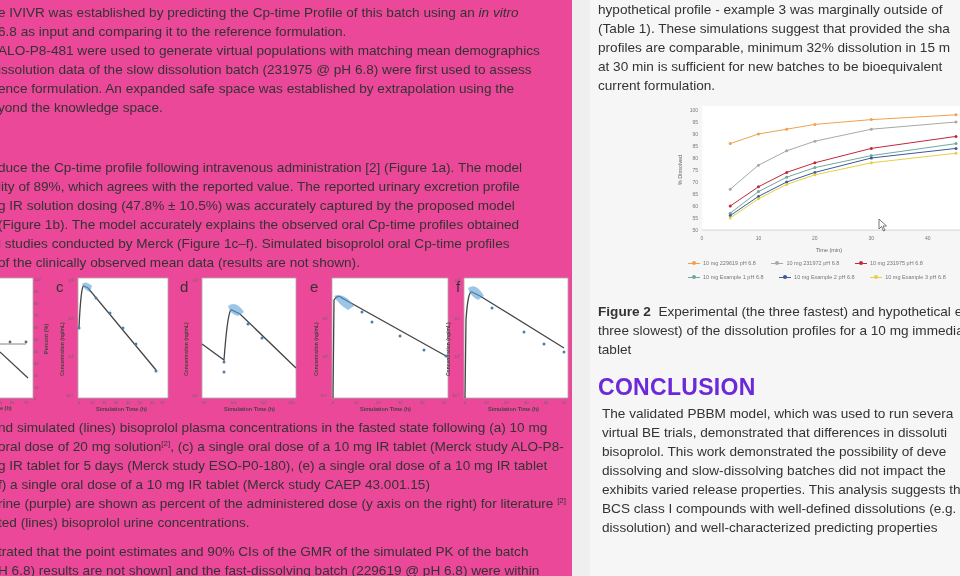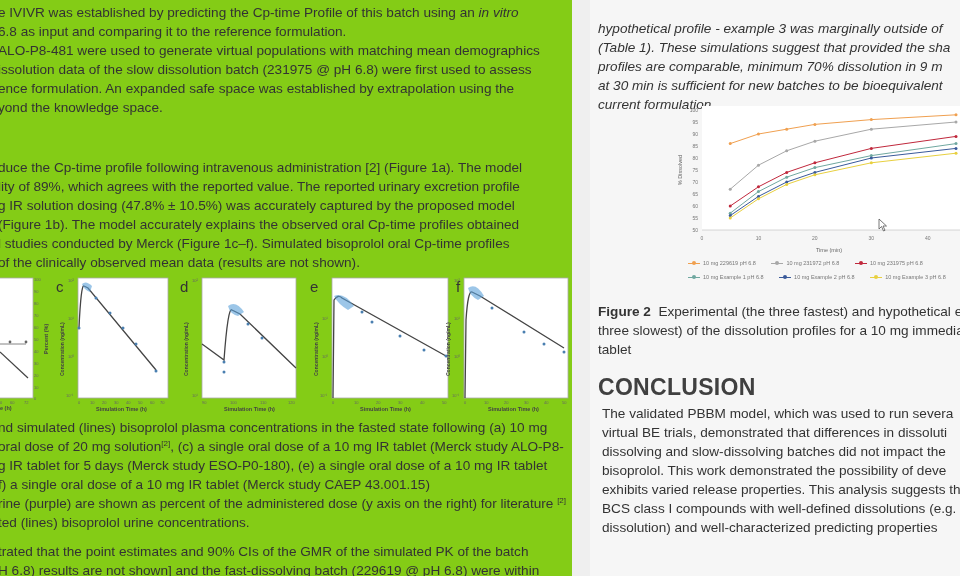--- a/index.html
+++ b/index.html
@@ -4,21 +4,21 @@
 <style>
   html, body { margin: 0; padding: 0; }
   body {
     width: 960px; height: 576px; overflow: hidden; position: relative;
     background: #f4f4f4;
     font-family: "Liberation Sans", sans-serif;
     color: #2a2a2a;
   }
   .col-left {
     position: absolute; left: 0; top: 0; width: 572px; height: 576px;
-    background: #84cc16; overflow: hidden;
+    background: #ec4899; overflow: hidden;
   }
   .col-right {
     position: absolute; left: 590px; top: 0; width: 380px; height: 576px;
     background: #f6f6f6; overflow: hidden;
   }
   .gutter {
     position: absolute; left: 572px; top: 0; width: 18px; height: 576px;
     background: #efefef;
   }
   .para {
@@ -49,21 +49,21 @@
   .legend-swatch { display: inline-block; width: 12px; height: 1px; vertical-align: middle; margin-right: 3px; position: relative; }
   .legend-swatch::after { content: ""; position: absolute; left: 4px; top: -2px; width: 4px; height: 4px; border-radius: 50%; background: inherit; }
 
   .caption {
     position: absolute; left: 8px; top: 302px; margin: 0;
     font-size: 13.6px; line-height: 19px; white-space: nowrap; color: #333;
   }
   .caption b { font-weight: bold; }
   .section-title {
     position: absolute; left: 8px; top: 374px; margin: 0;
-    font-size: 23px; font-weight: bold; color: #404040; letter-spacing: 0.3px;
+    font-size: 23px; font-weight: bold; color: #6d28d9; letter-spacing: 0.3px;
   }
   .cursor-icon { position: absolute; }
 </style>
 </head>
 <body>
 
 <div class="col-left">
 
   <p class="para" style="left:-2px; top:3px;">
     <span class="line"><span>e IVIVR was established by predicting the Cp-time Profile of this batch using an </span><i>in vitro</i></span>
@@ -241,24 +241,24 @@
 
   <p class="para" style="left:-2px; top:542px;">
     <span class="line">trated that the point estimates and 90% CIs of the GMR of the simulated PK of the batch</span>
     <span class="line">H 6.8) results are not shown] and the fast-dissolving batch (229619 @ pH 6.8) were within</span>
   </p>
 </div>
 
 <div class="gutter"></div>
 
 <div class="col-right">
-  <p class="para" style="left:8px; top:19px;font-style:italic;">
+  <p class="para" style="left:8px; top:0;">
     <span class="line">hypothetical profile - example 3 was marginally outside of</span>
     <span class="line">(Table 1). These simulations suggest that provided the sha</span>
-    <span class="line">profiles are comparable, minimum 70% dissolution in 9 m</span>
+    <span class="line">profiles are comparable, minimum 32% dissolution in 15 m</span>
     <span class="line">at 30 min is sufficient for new batches to be bioequivalent</span>
     <span class="line">current formulation.</span>
   </p>
 
   <div class="fig2">
     <svg id="diss-chart" width="310" height="160">
       <g id="diss-axes">
           <rect x="42" y="6" width="260" height="124" fill="#fff"></rect>
           <line x1="42" y1="130" x2="302" y2="130" stroke="#ccc" stroke-width="0.8"></line>
           <text x="38" y="132" font-size="5" fill="#777" text-anchor="end">50</text>
@@ -346,19 +346,19 @@
     <span class="line" style="display:block;"><b>Figure 2</b><span style="white-space:pre;">  Experimental (the three fastest) and hypothetical ex</span></span>
     <span class="line" style="display:block;">three slowest) of the dissolution profiles for a 10 mg immedia</span>
     <span class="line" style="display:block;">tablet</span>
   </p>
 
   <h2 class="section-title">CONCLUSION</h2>
 
   <p class="para" style="left:12px; top:404px;">
     <span class="line">The validated PBBM model, which was used to run severa</span>
     <span class="line">virtual BE trials, demonstrated that differences in dissoluti</span>
+    <span class="line">bisoprolol. This work demonstrated the possibility of deve</span>
     <span class="line">dissolving and slow-dissolving batches did not impact the</span>
-    <span class="line">bisoprolol. This work demonstrated the possibility of deve</span>
     <span class="line">exhibits varied release properties. This analysis suggests th</span>
     <span class="line">BCS class I compounds with well-defined dissolutions (e.g.</span>
     <span class="line">dissolution) and well-characterized predicting properties</span>
   </p>
 </div>
 
 </body></html>

